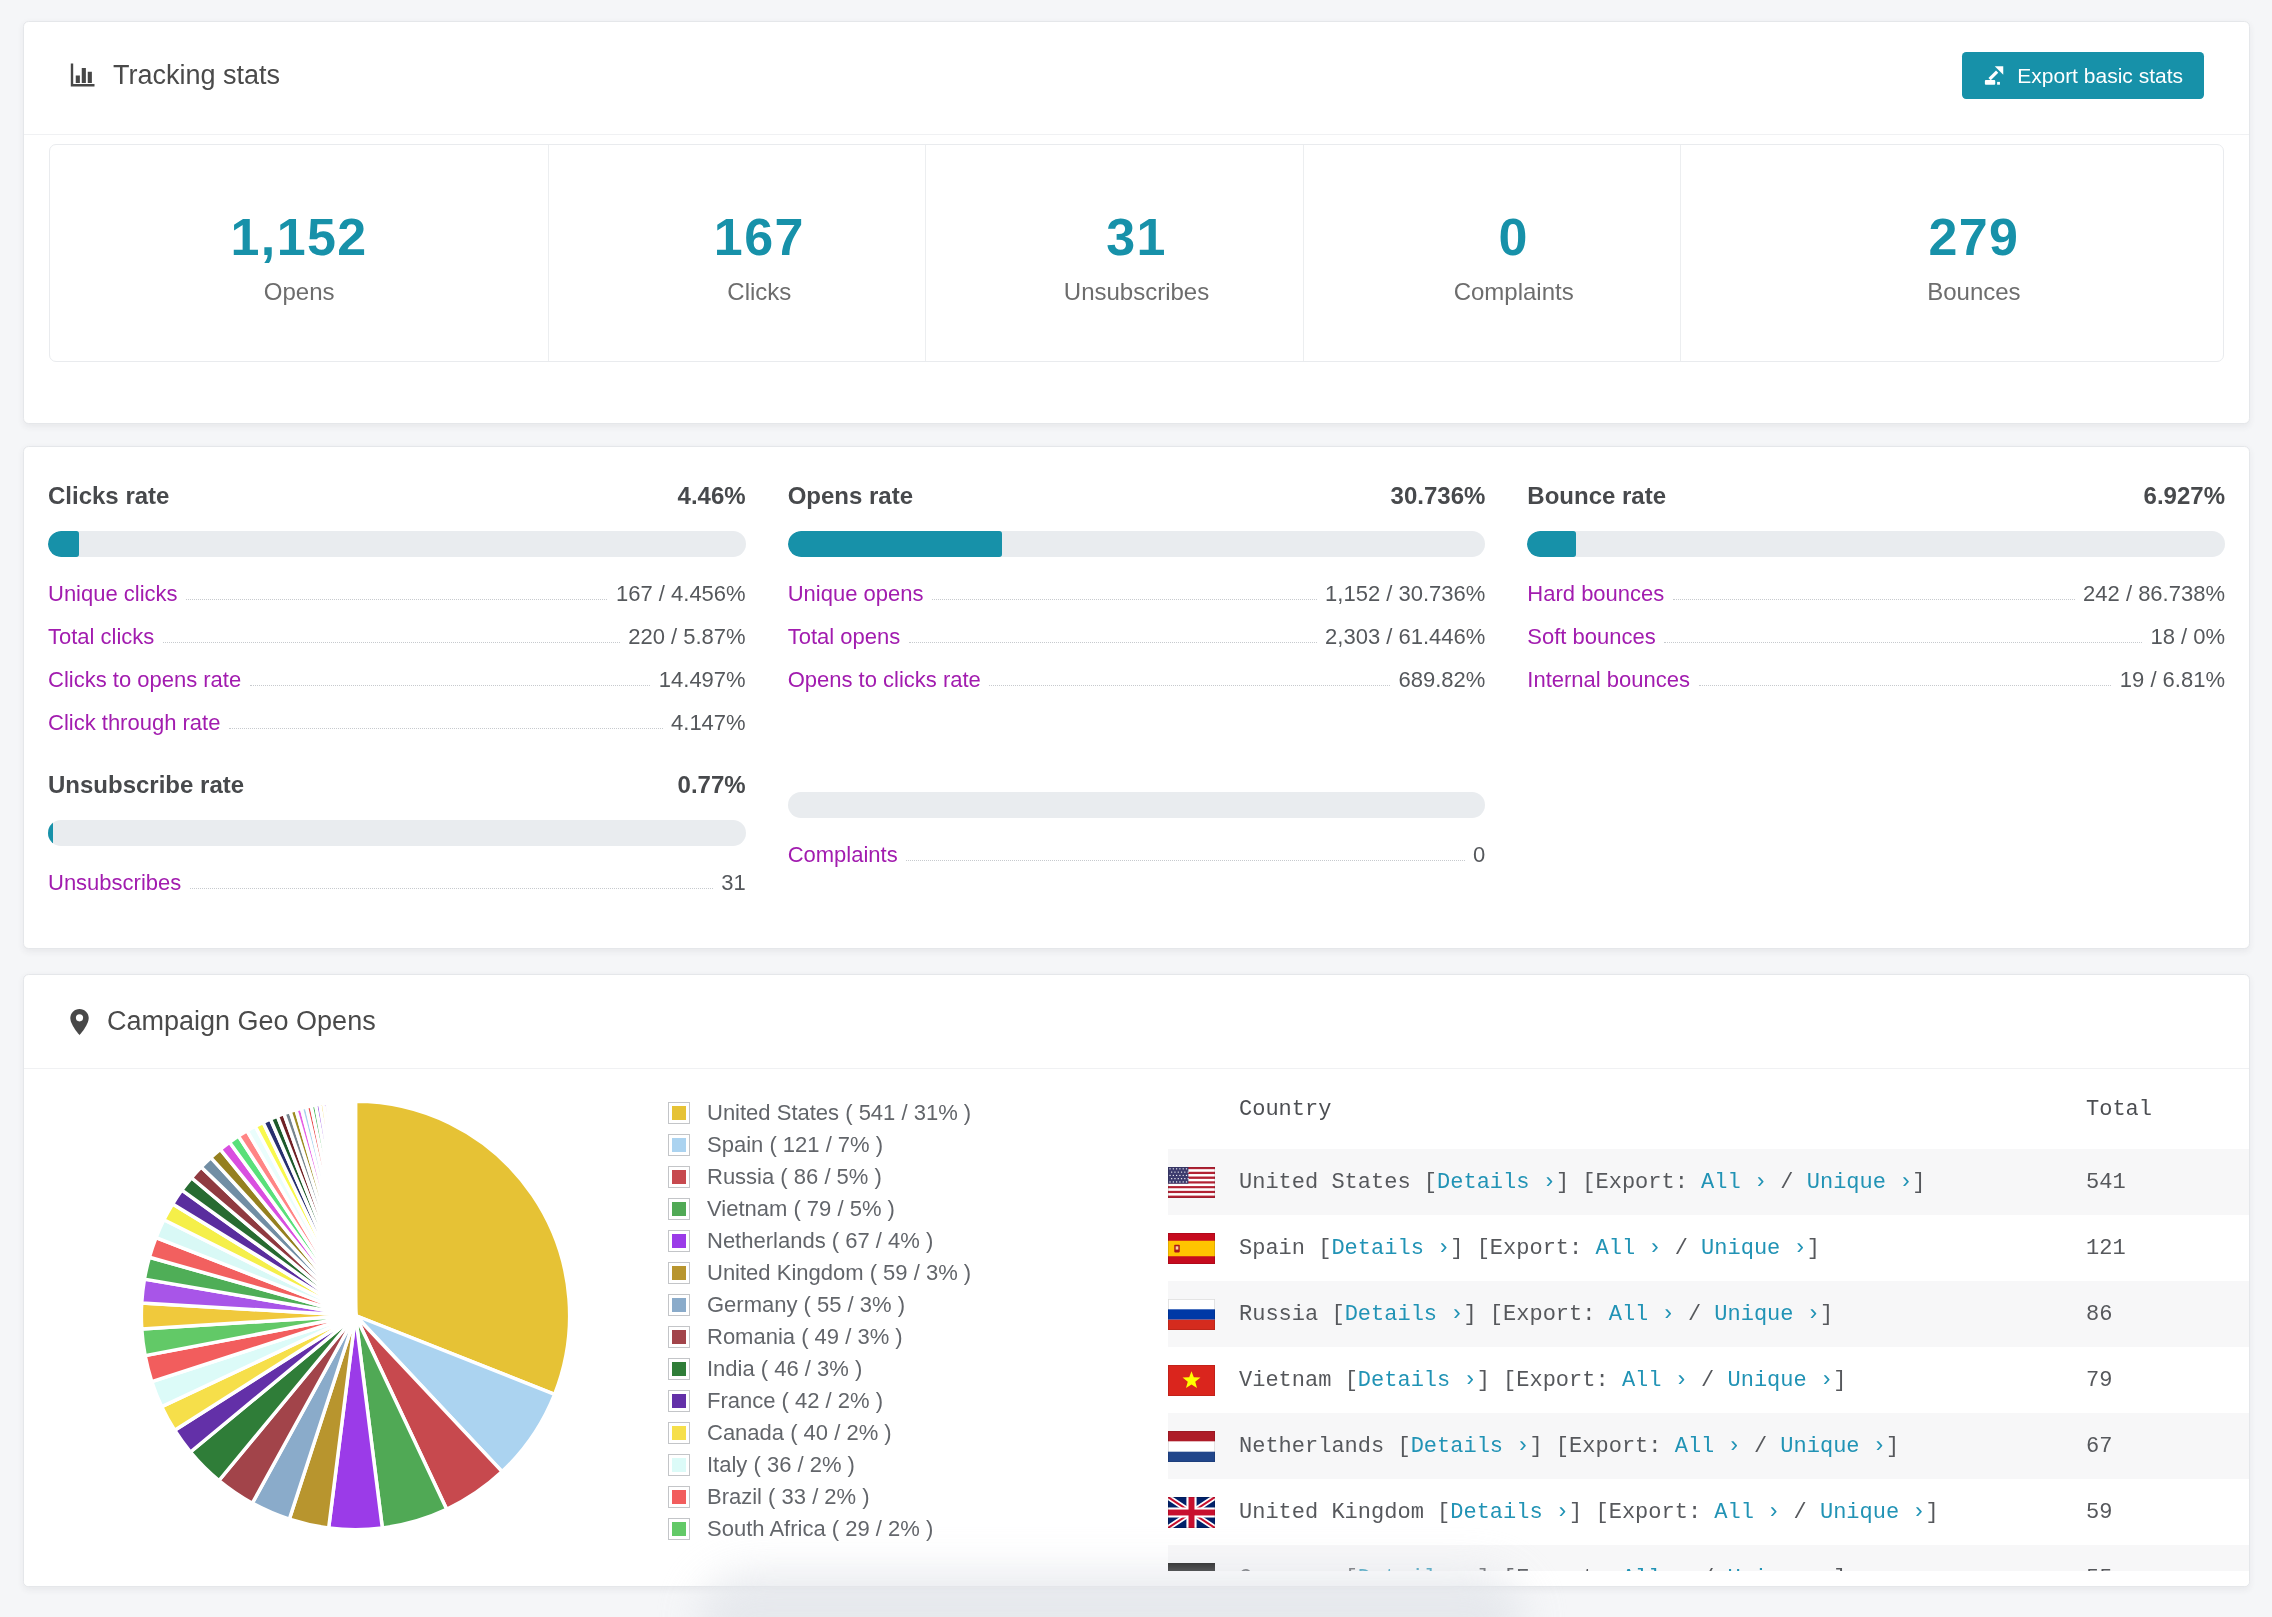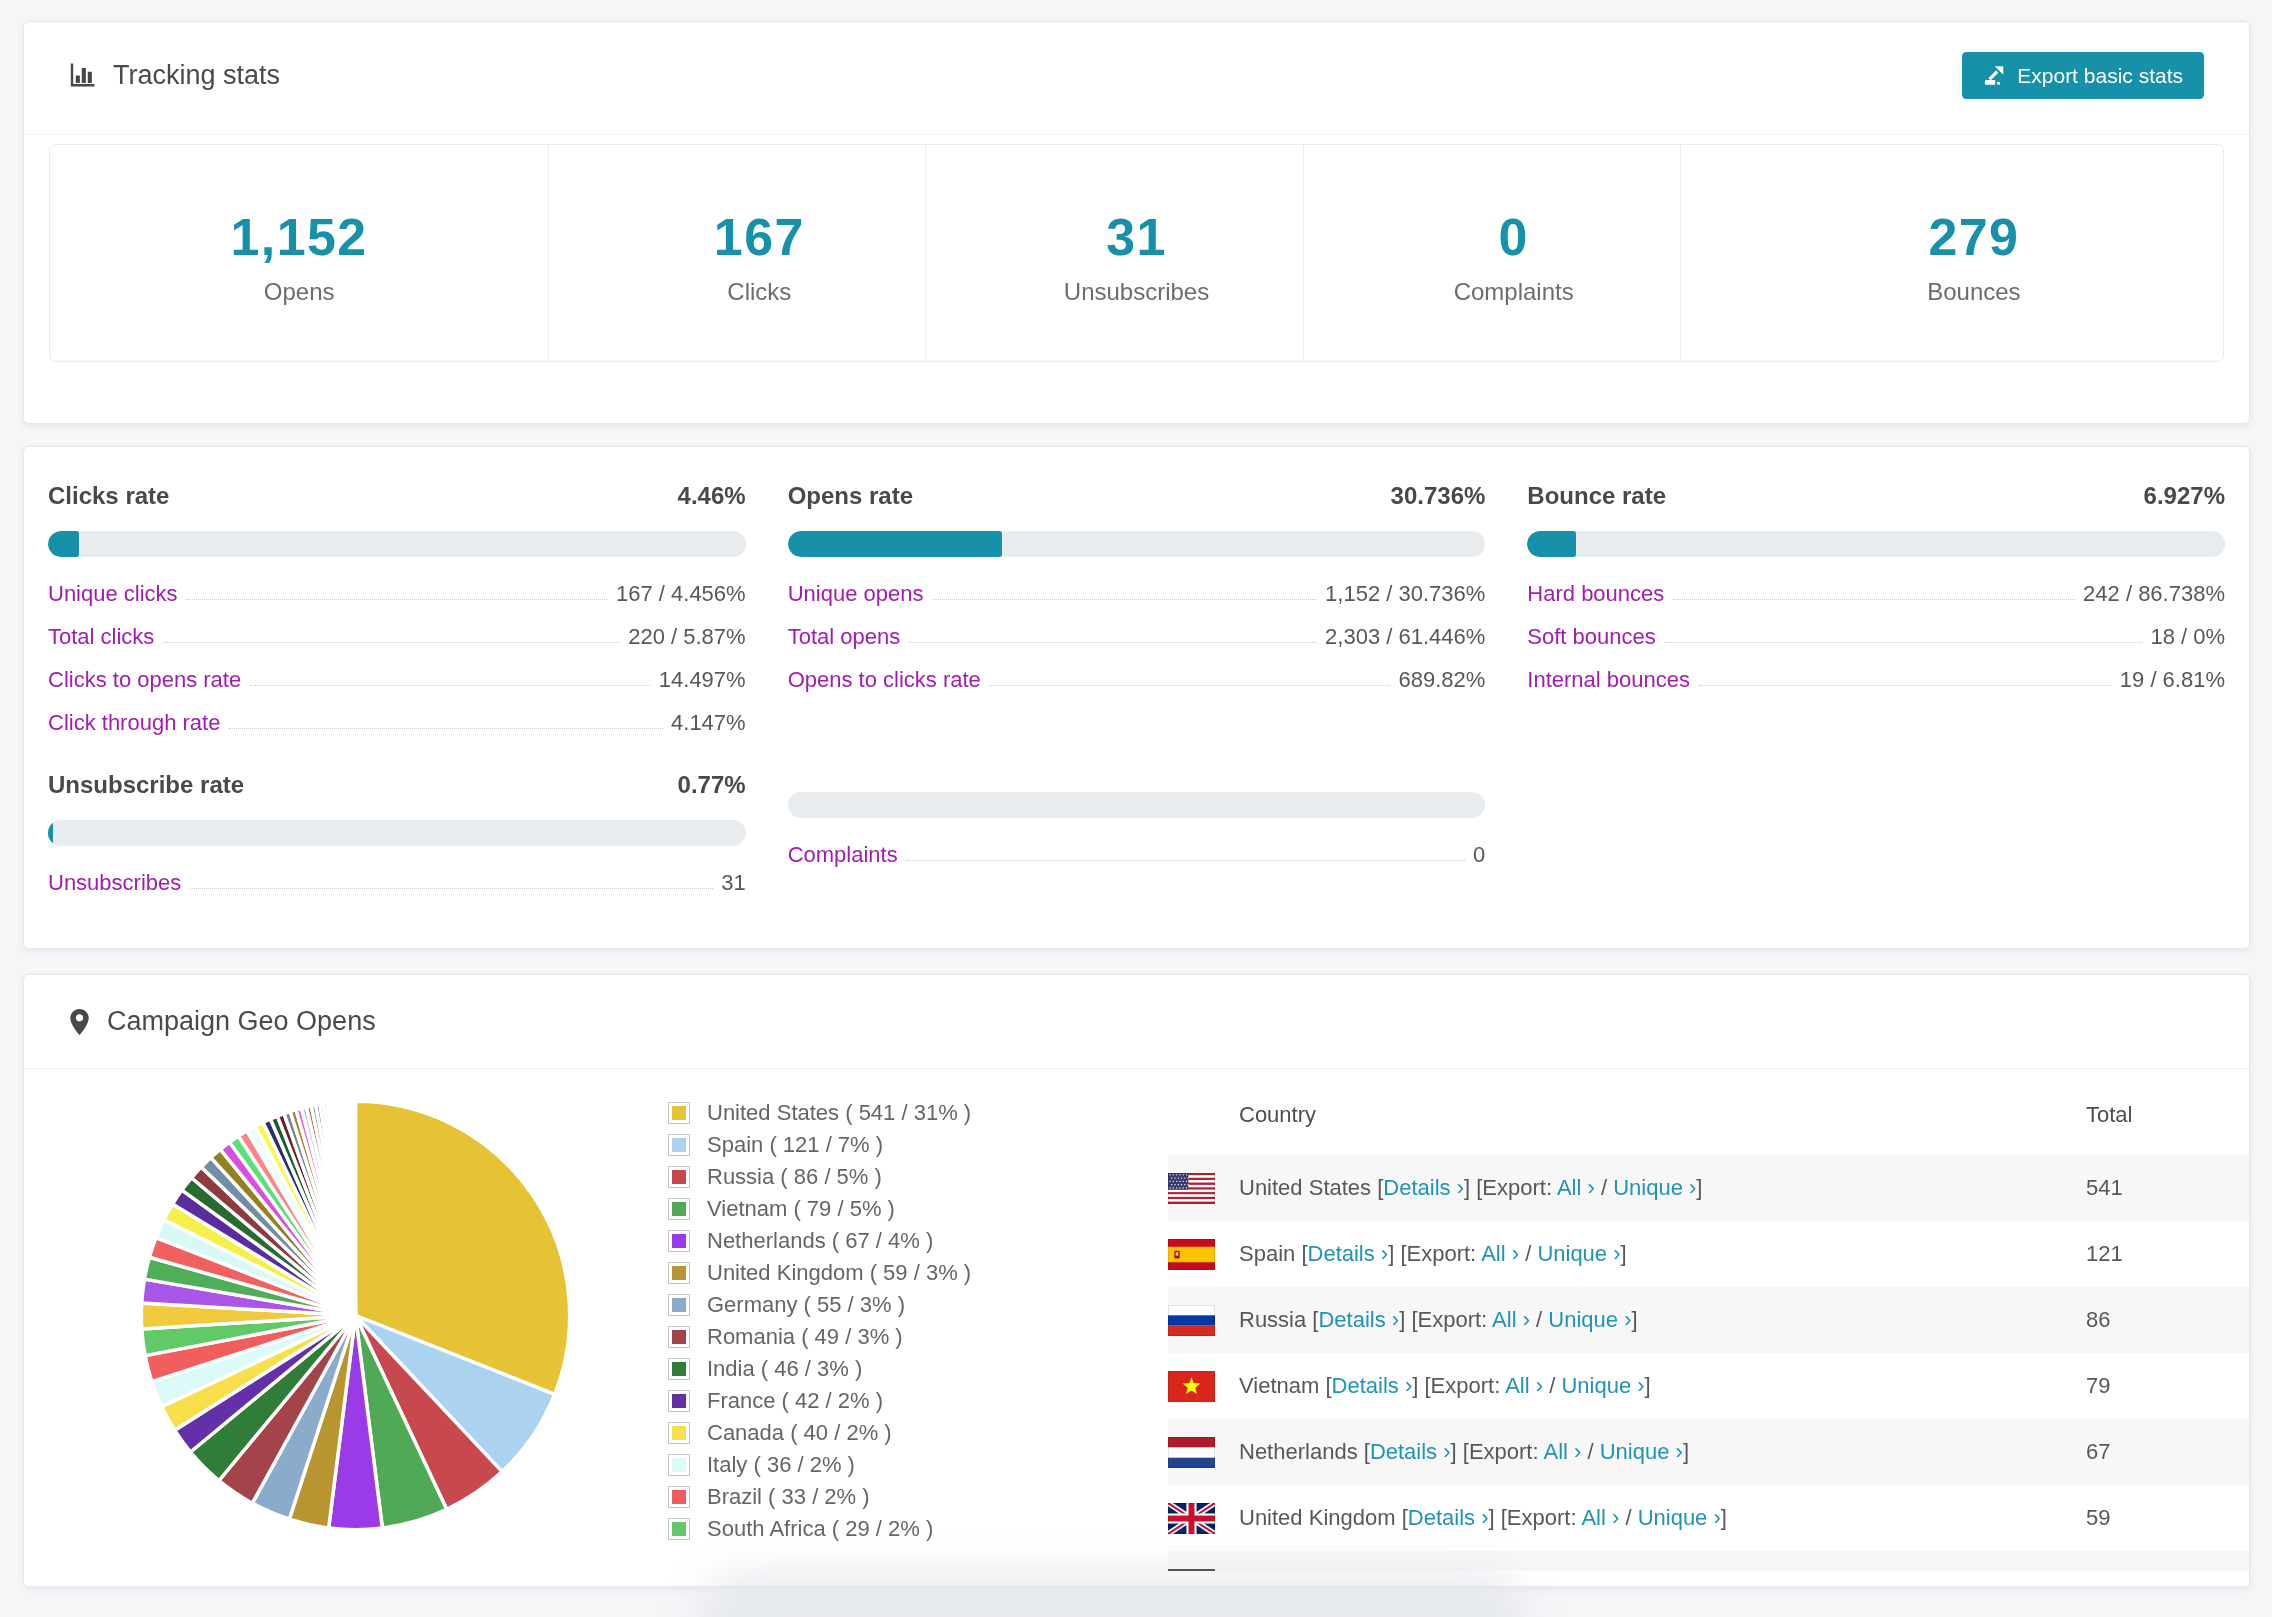--- a/index.html
+++ b/index.html
@@ -52,21 +52,21 @@
                font-size:27px; color:#4a4a4a; }
   .geo-content{ position:relative; height:529px; }
   .pie-wrap{ position:absolute; left:109px; top:24px; width:445px; height:445px; }
   .legend{ position:absolute; left:644px; top:28px; list-style:none; }
   .legend-item{ display:flex; align-items:center; height:32px; cursor:pointer; }
   .swatch{ width:22px; height:22px; border:0.7px solid #c3c5c8; background:#fff;
            padding:2.8px; flex:none; }
   .swatch-inner{ width:100%; height:100%; }
   .legend-text{ margin-left:17px; font-size:22px; color:#62656a; white-space:nowrap; }
 
-  .geo-table{ position:absolute; left:1144px; top:6px; right:0; }
+  .geo-table{ position:absolute; left:1144px; top:0; right:0;font-family:Liberation Mono, monospace; }
   .t-head{ display:flex; align-items:center; height:80px; font-size:22px;
            color:#4c4e52; }
   .t-head .cell-country{ padding-left:71px; }
   .t-row{ display:flex; align-items:center; height:66px; font-size:22px;
           color:#56585c; }
   .t-body .t-row:nth-child(odd){ background:#f7f7f8; }
   .cell-country{ flex:1; display:flex; align-items:center; min-width:0; }
   .flag{ width:47px; height:31px; flex:none; display:block; }
   .country-info{ margin-left:24px; white-space:nowrap; }
   .tlink{ color:#2193b5; cursor:pointer; }

